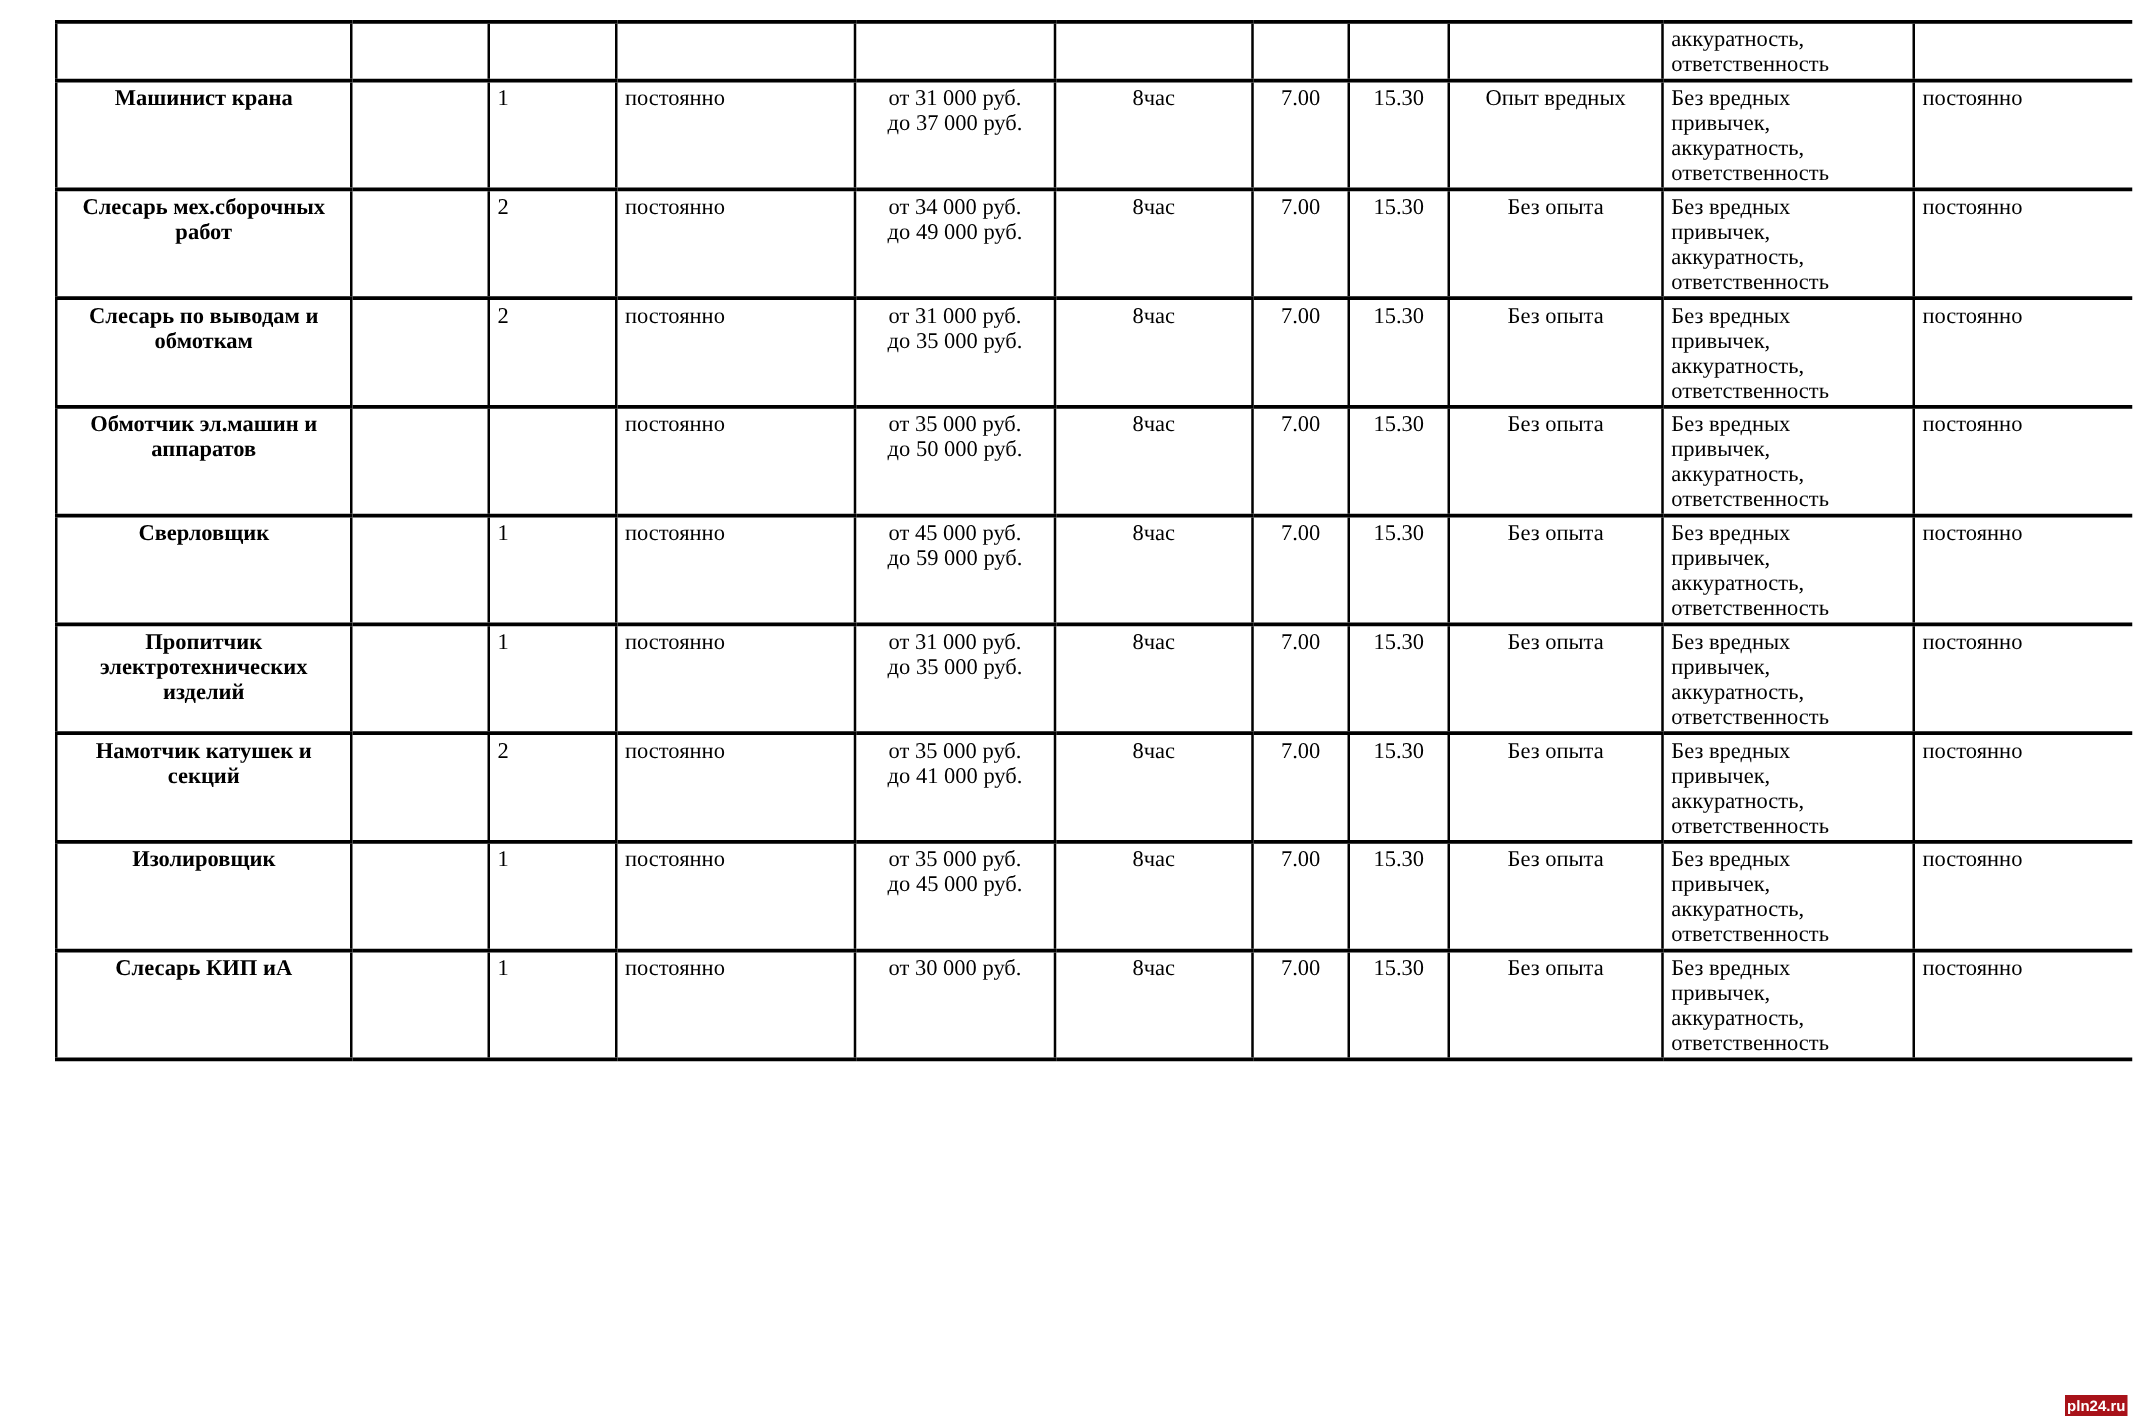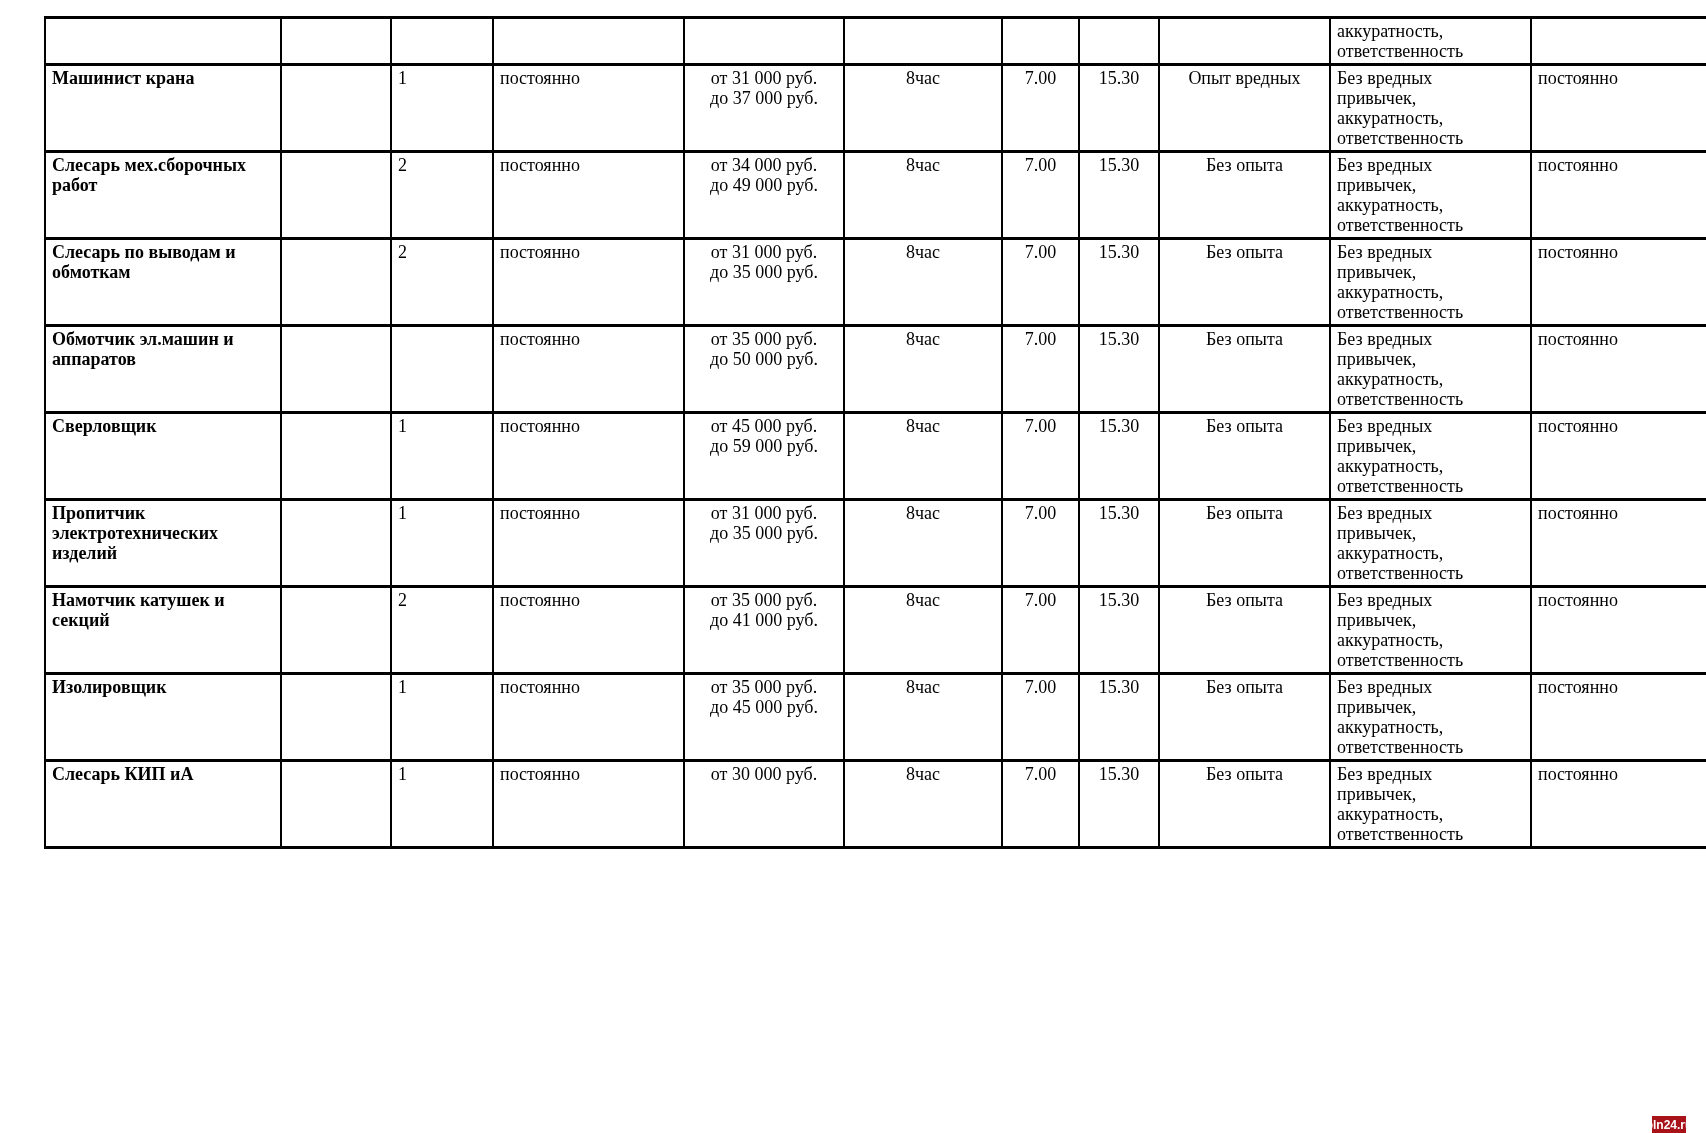--- a/index.html
+++ b/index.html
@@ -30,36 +30,36 @@
     border-bottom-width: 3px;
     vertical-align: top;
     padding: 2px 6px;
     font-size: 18px;
     line-height: 20px;
     overflow: hidden;
     box-sizing: border-box;
   }
   tr.row { height: 87px; }
   tr.partial { height: 44px; }
-  .c-title  { font-weight: bold; white-space: pre-line; }
+  .c-title  { font-weight: bold; text-align: center; white-space: pre-line; }
   .c-dept   { }
   .c-count  { padding-left: 9px; }
   .c-type   { padding-left: 11px; }
   .c-salary { text-align: center; white-space: pre-line; }
   .c-shift  { text-align: center; margin-left: 13px; }
   .c-start  { text-align: center; }
   .c-end    { text-align: center; }
   .c-exp    { text-align: center; white-space: pre-line; }
   .c-qual   { white-space: pre-line; padding-left: 6px; }
   .c-sched  { padding-left: 11px; }
   .watermark {
     position: absolute;
     left: 1652px;
     top: 1116px;
-    width: 34px;
+    width: 50px;
     height: 17px;
     background: #a81219;
     color: #ffffff;
     font-family: "Liberation Sans", sans-serif;
     font-size: 12px;
     font-weight: bold;
     display: flex;
     align-items: center;
     justify-content: center;
   }

